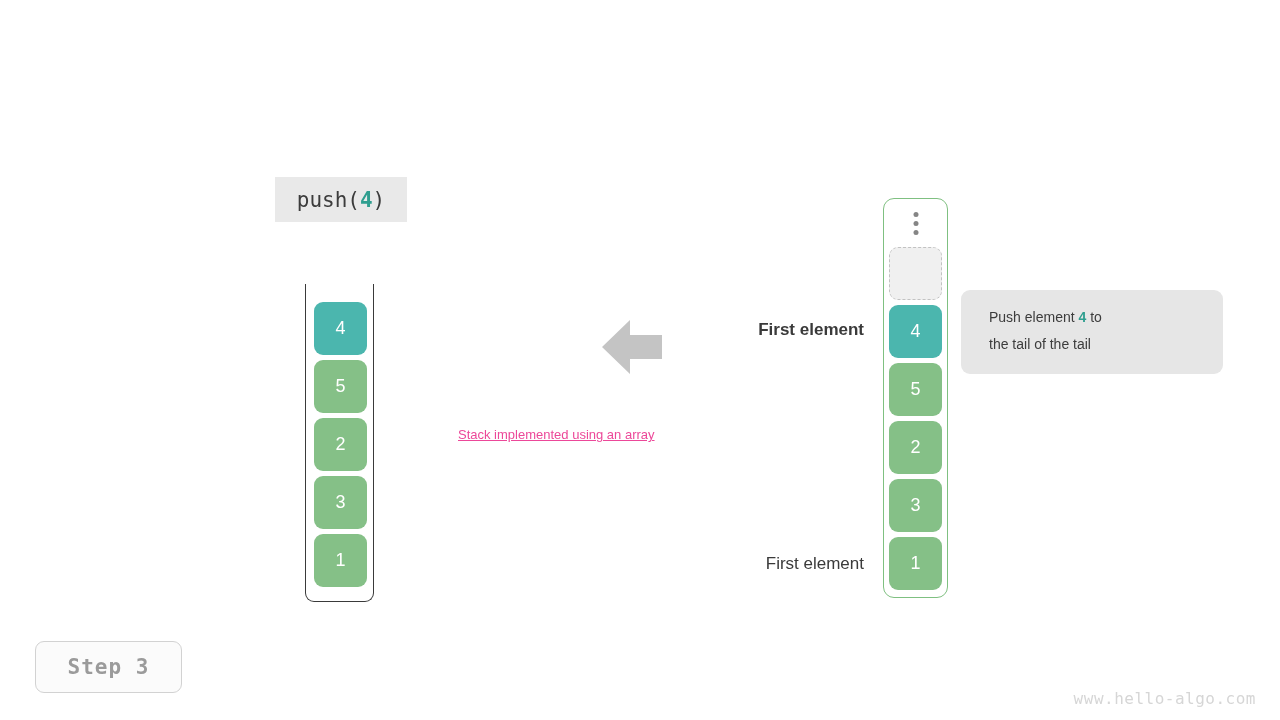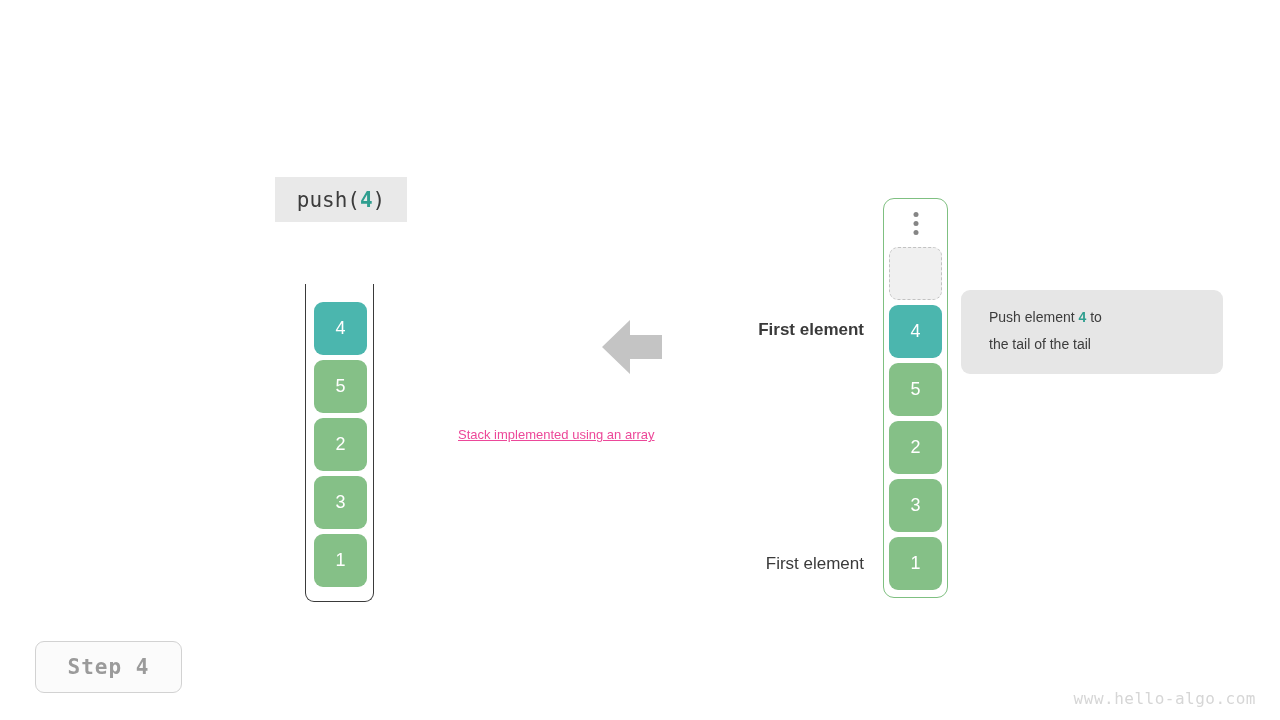--- a/index.html
+++ b/index.html
@@ -249,15 +249,15 @@
     <div class="cell teal">4</div>
     <div class="cell green">5</div>
     <div class="cell green">2</div>
     <div class="cell green">3</div>
     <div class="cell green">1</div>
   </div>
 </div>
 
 <div id="annotation"><span>Push element </span><span class="hl">4</span><span> to</span><br><span>the tail of the tail</span></div>
 
-<div id="step-badge">Step 4</div>
+<div id="step-badge">Step 3</div>
 
 <div id="watermark">www.hello-algo.com</div>
 
 </body></html>

